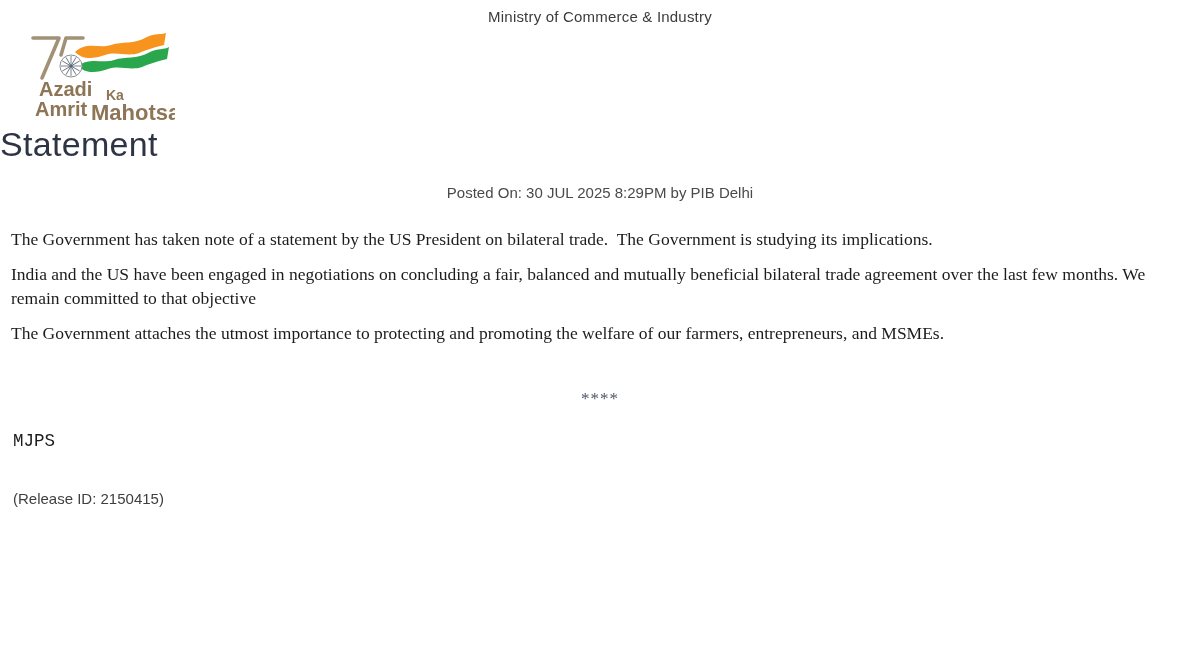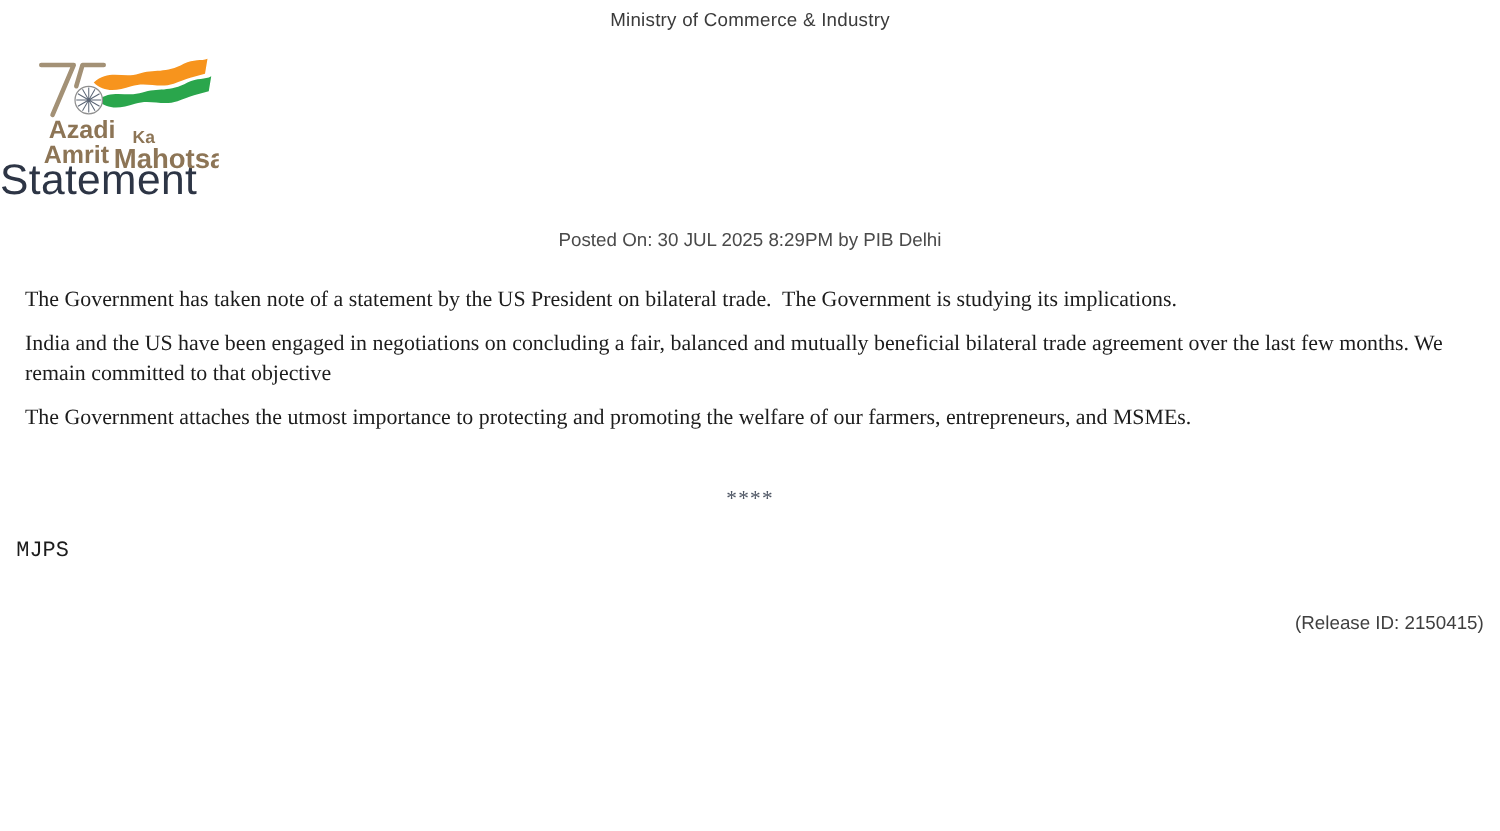--- a/index.html
+++ b/index.html
@@ -11,40 +11,40 @@
   }
   .ministry-title {
     text-align: center;
     padding-top: 8px;
     font-size: 15px;
     color: #3b3b3b;
     letter-spacing: 0.2px;
   }
   .logo {
     position: absolute;
-    left: 25px; top: 44px;
+    left: 25px; top: 30px;
     width: 150px; height: 92px;
   }
   .logo svg { width: 100%; height: 100%; }
   .page-title {
     margin-top: 100px;
     text-align: left;
     font-size: 34px;
     font-weight: 400;
     color: #2d3545;
     letter-spacing: 0.3px;
   }
   .posted-on {
     margin-top: 20px;
     text-align: center;
     font-size: 15px;
     color: #4a4a4a;
   }
   .content {
-    margin: 26px 13px 0 20px;
+    margin: 26px 13px 0 11px;
     font-family: "Liberation Serif", serif;
     font-size: 17.5px;
     color: #1c1c1c;
     line-height: 24.5px;
   }
   .content p {
     margin-bottom: 10px;
     white-space: pre-wrap;
   }
   .separator {
@@ -58,21 +58,20 @@
   .signoff {
     margin: 22px 13px 0 13px;
     font-family: Liberation Mono, monospace;
     font-size: 17.5px;
     color: #1c1c1c;
   }
   .release-id {
     margin: 39px 13px 0 13px;
     font-size: 15px;
     color: #3f3f3f;
-    text-align: right;
   }
 </style>
 </head>
 <body>
 
 <div class="ministry-title">Ministry of Commerce &amp; Industry</div>
 
 <div class="logo">
   <svg viewBox="0 0 150 92" xmlns="http://www.w3.org/2000/svg">
 

